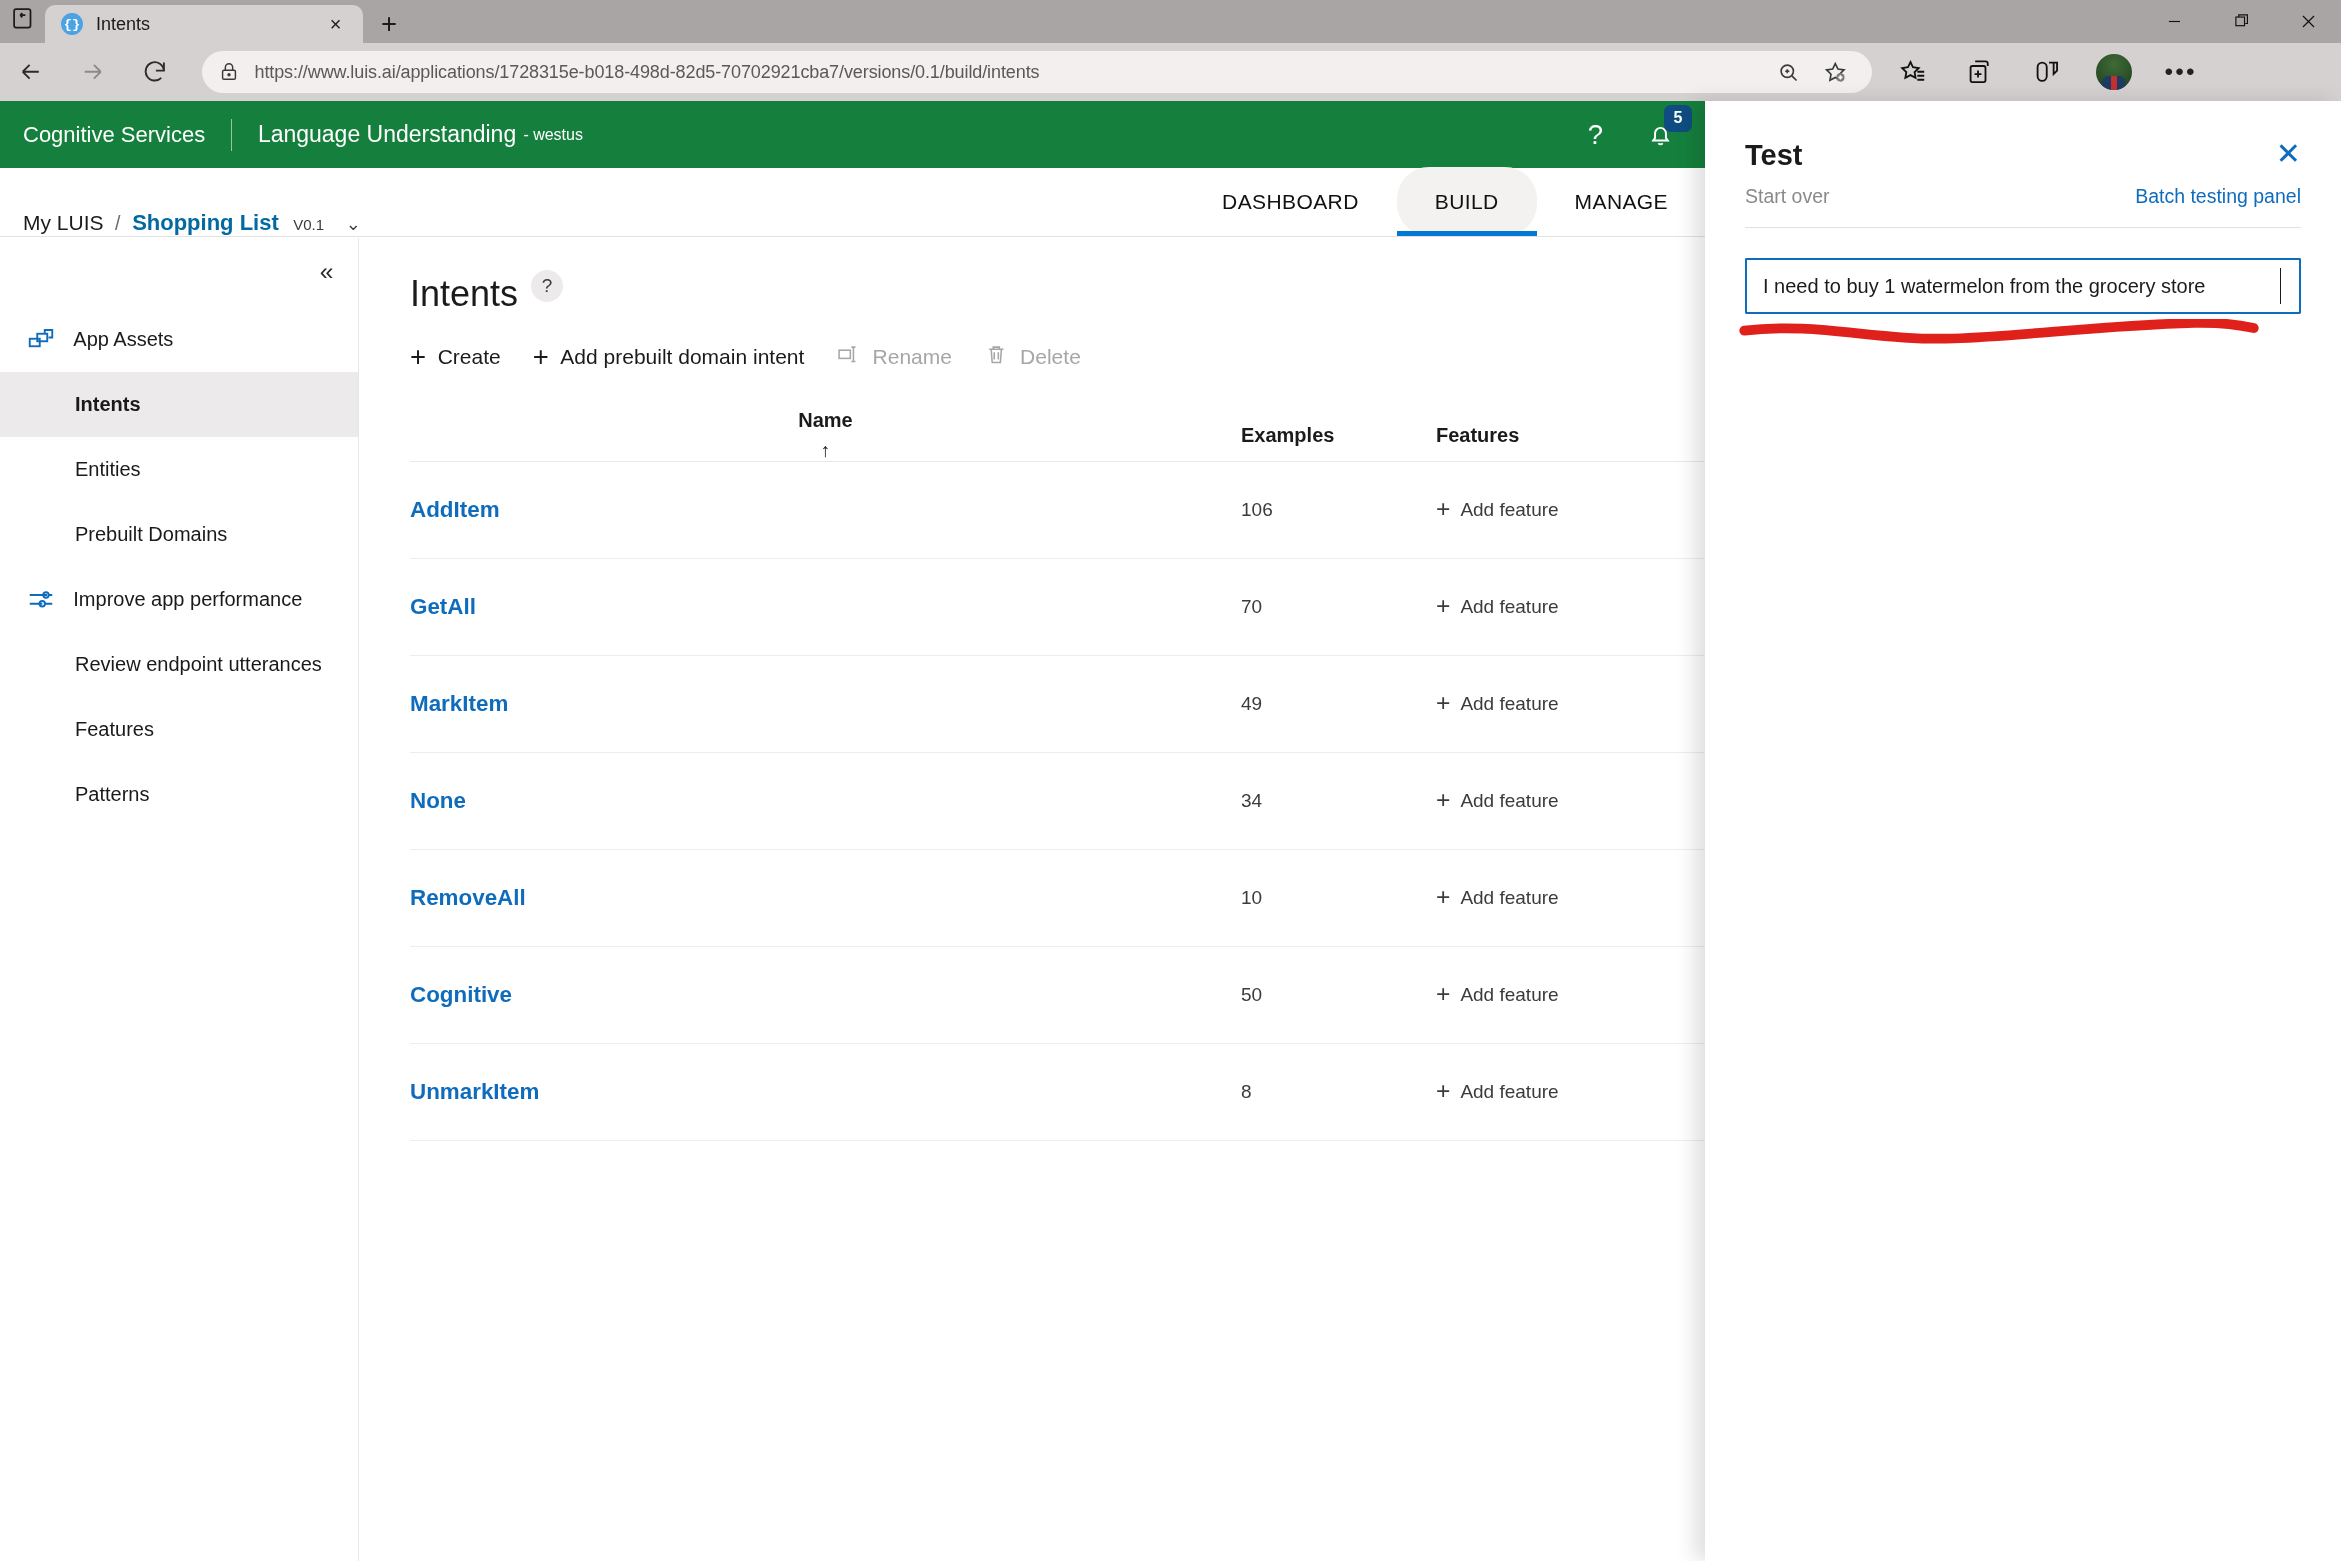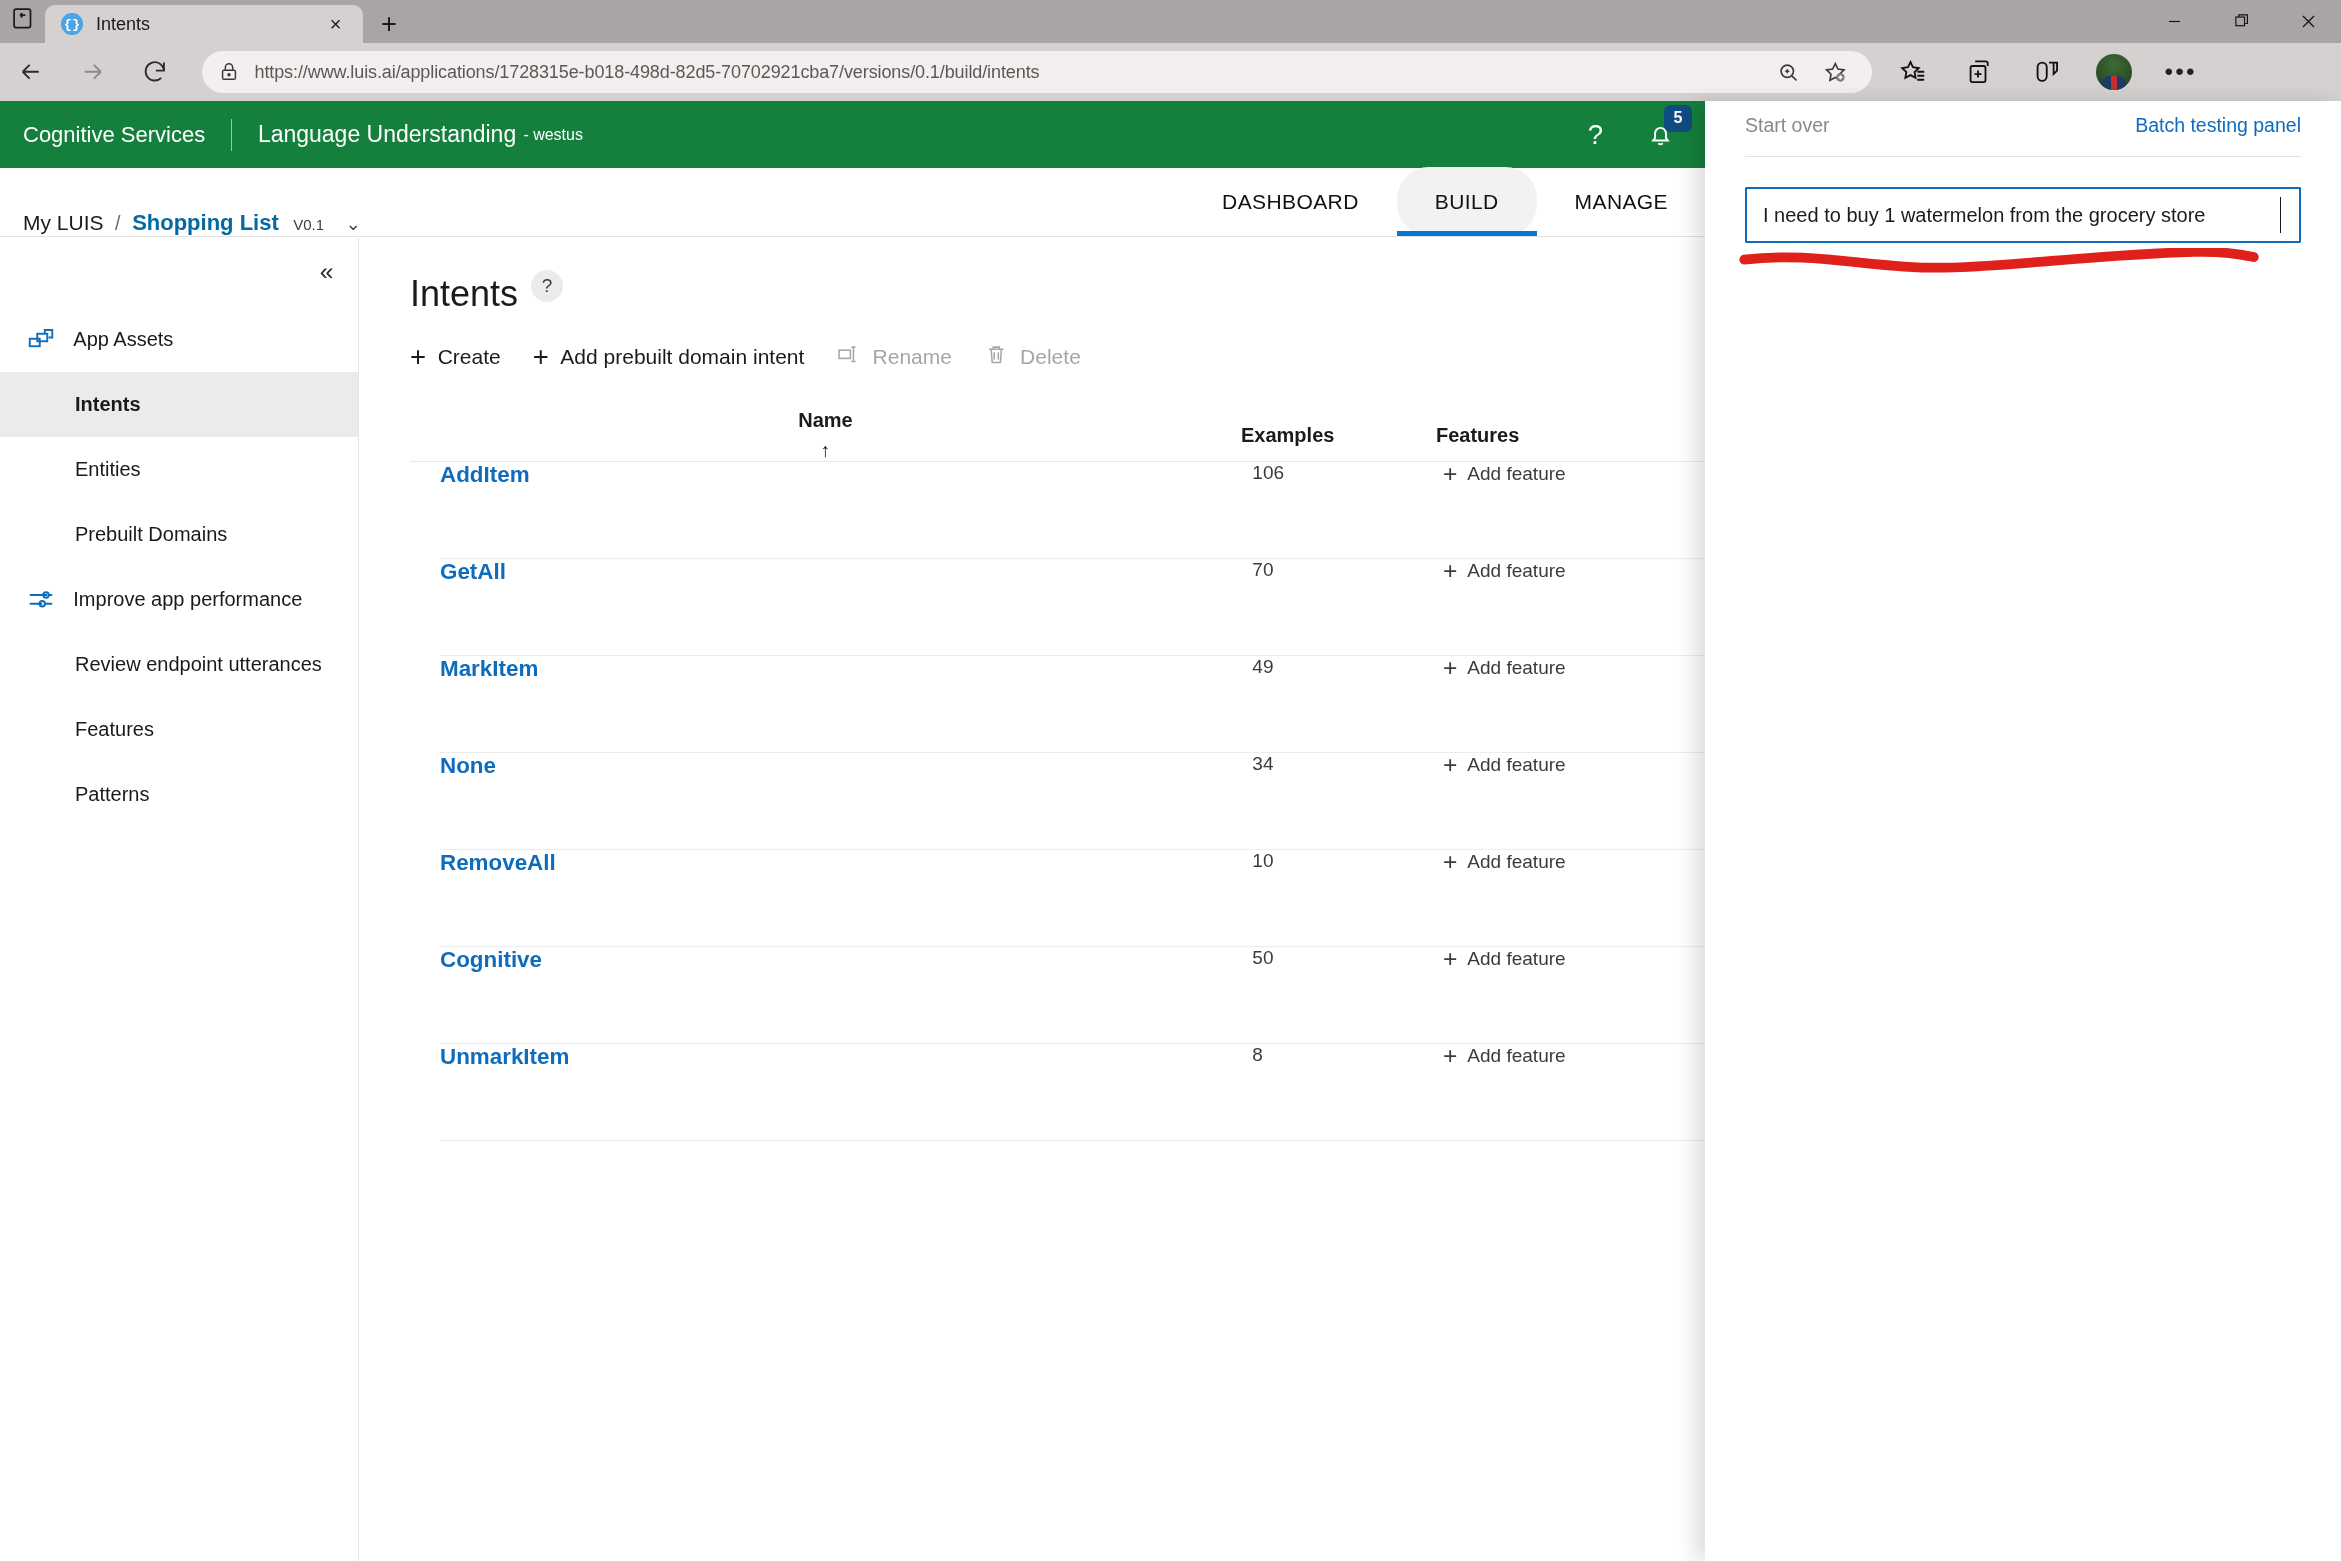--- a/index.html
+++ b/index.html
@@ -194,23 +194,22 @@
   .cmd-plus { font-size: 27.5px; font-weight: 300; color: #1b1b1b; line-height: 1; }
   .cmd svg { width: 24.6px; height: 24.6px; }
 
   .tbl { margin: 39px 0 0 51px; width: 1294px; }
   .tbl-head {
     display: flex; align-items: center; height: 51px;
     border-bottom: 0.7px solid #e8e8e8;
     font-size: 20px; color: #1b1b1b; font-weight: 600;
   }
   .tbl-row {
-    display: flex; align-items: flex-start; height: 97px;
+    display: flex; align-items: center; height: 97px;
     border-bottom: 0.7px solid #ededed;
-    margin-left: 30px;
   }
   .c-name { width: 831px; flex-direction: column; }
   .c-ex   { width: 195px; }
   .c-feat { width: 267px; }
   .tbl-head .c-name { display: flex; align-items: center; gap: 8.7px; }
   .sort-arrow { font-size: 19px; color: #1b1b1b; }
   .intent-link { font-size: 22.4px; color: #0f6cbd; font-weight: 600; }
   .ex-val { font-size: 19px; color: #3b3b3b; }
   .addfeat { display: flex; align-items: center; gap: 10px; font-size: 19px; color: #3b3b3b; }
   .addfeat .p { font-size: 24.6px; font-weight: 300; line-height: 1; color: #3b3b3b; }
@@ -572,20 +571,24 @@
             <span>Add feature</span>
           </span>
         </div>
     </div>
   </div>
 
   <div class="main-fade"></div>
 </div>
 
 <div class="test-panel">
+  <div class="tp-head">
+    <span class="tp-title">Test</span>
+    <span class="tp-close">✕</span>
+  </div>
 
   <div class="tp-sub">
     <span class="tp-startover">Start over</span>
     <span class="tp-batch">Batch testing panel</span>
   </div>
 
   <div class="tp-divider"></div>
 
   <div class="tp-inputwrap">
     <input class="tp-input" type="text" value="I need to buy 1 watermelon from the grocery store" style="">

